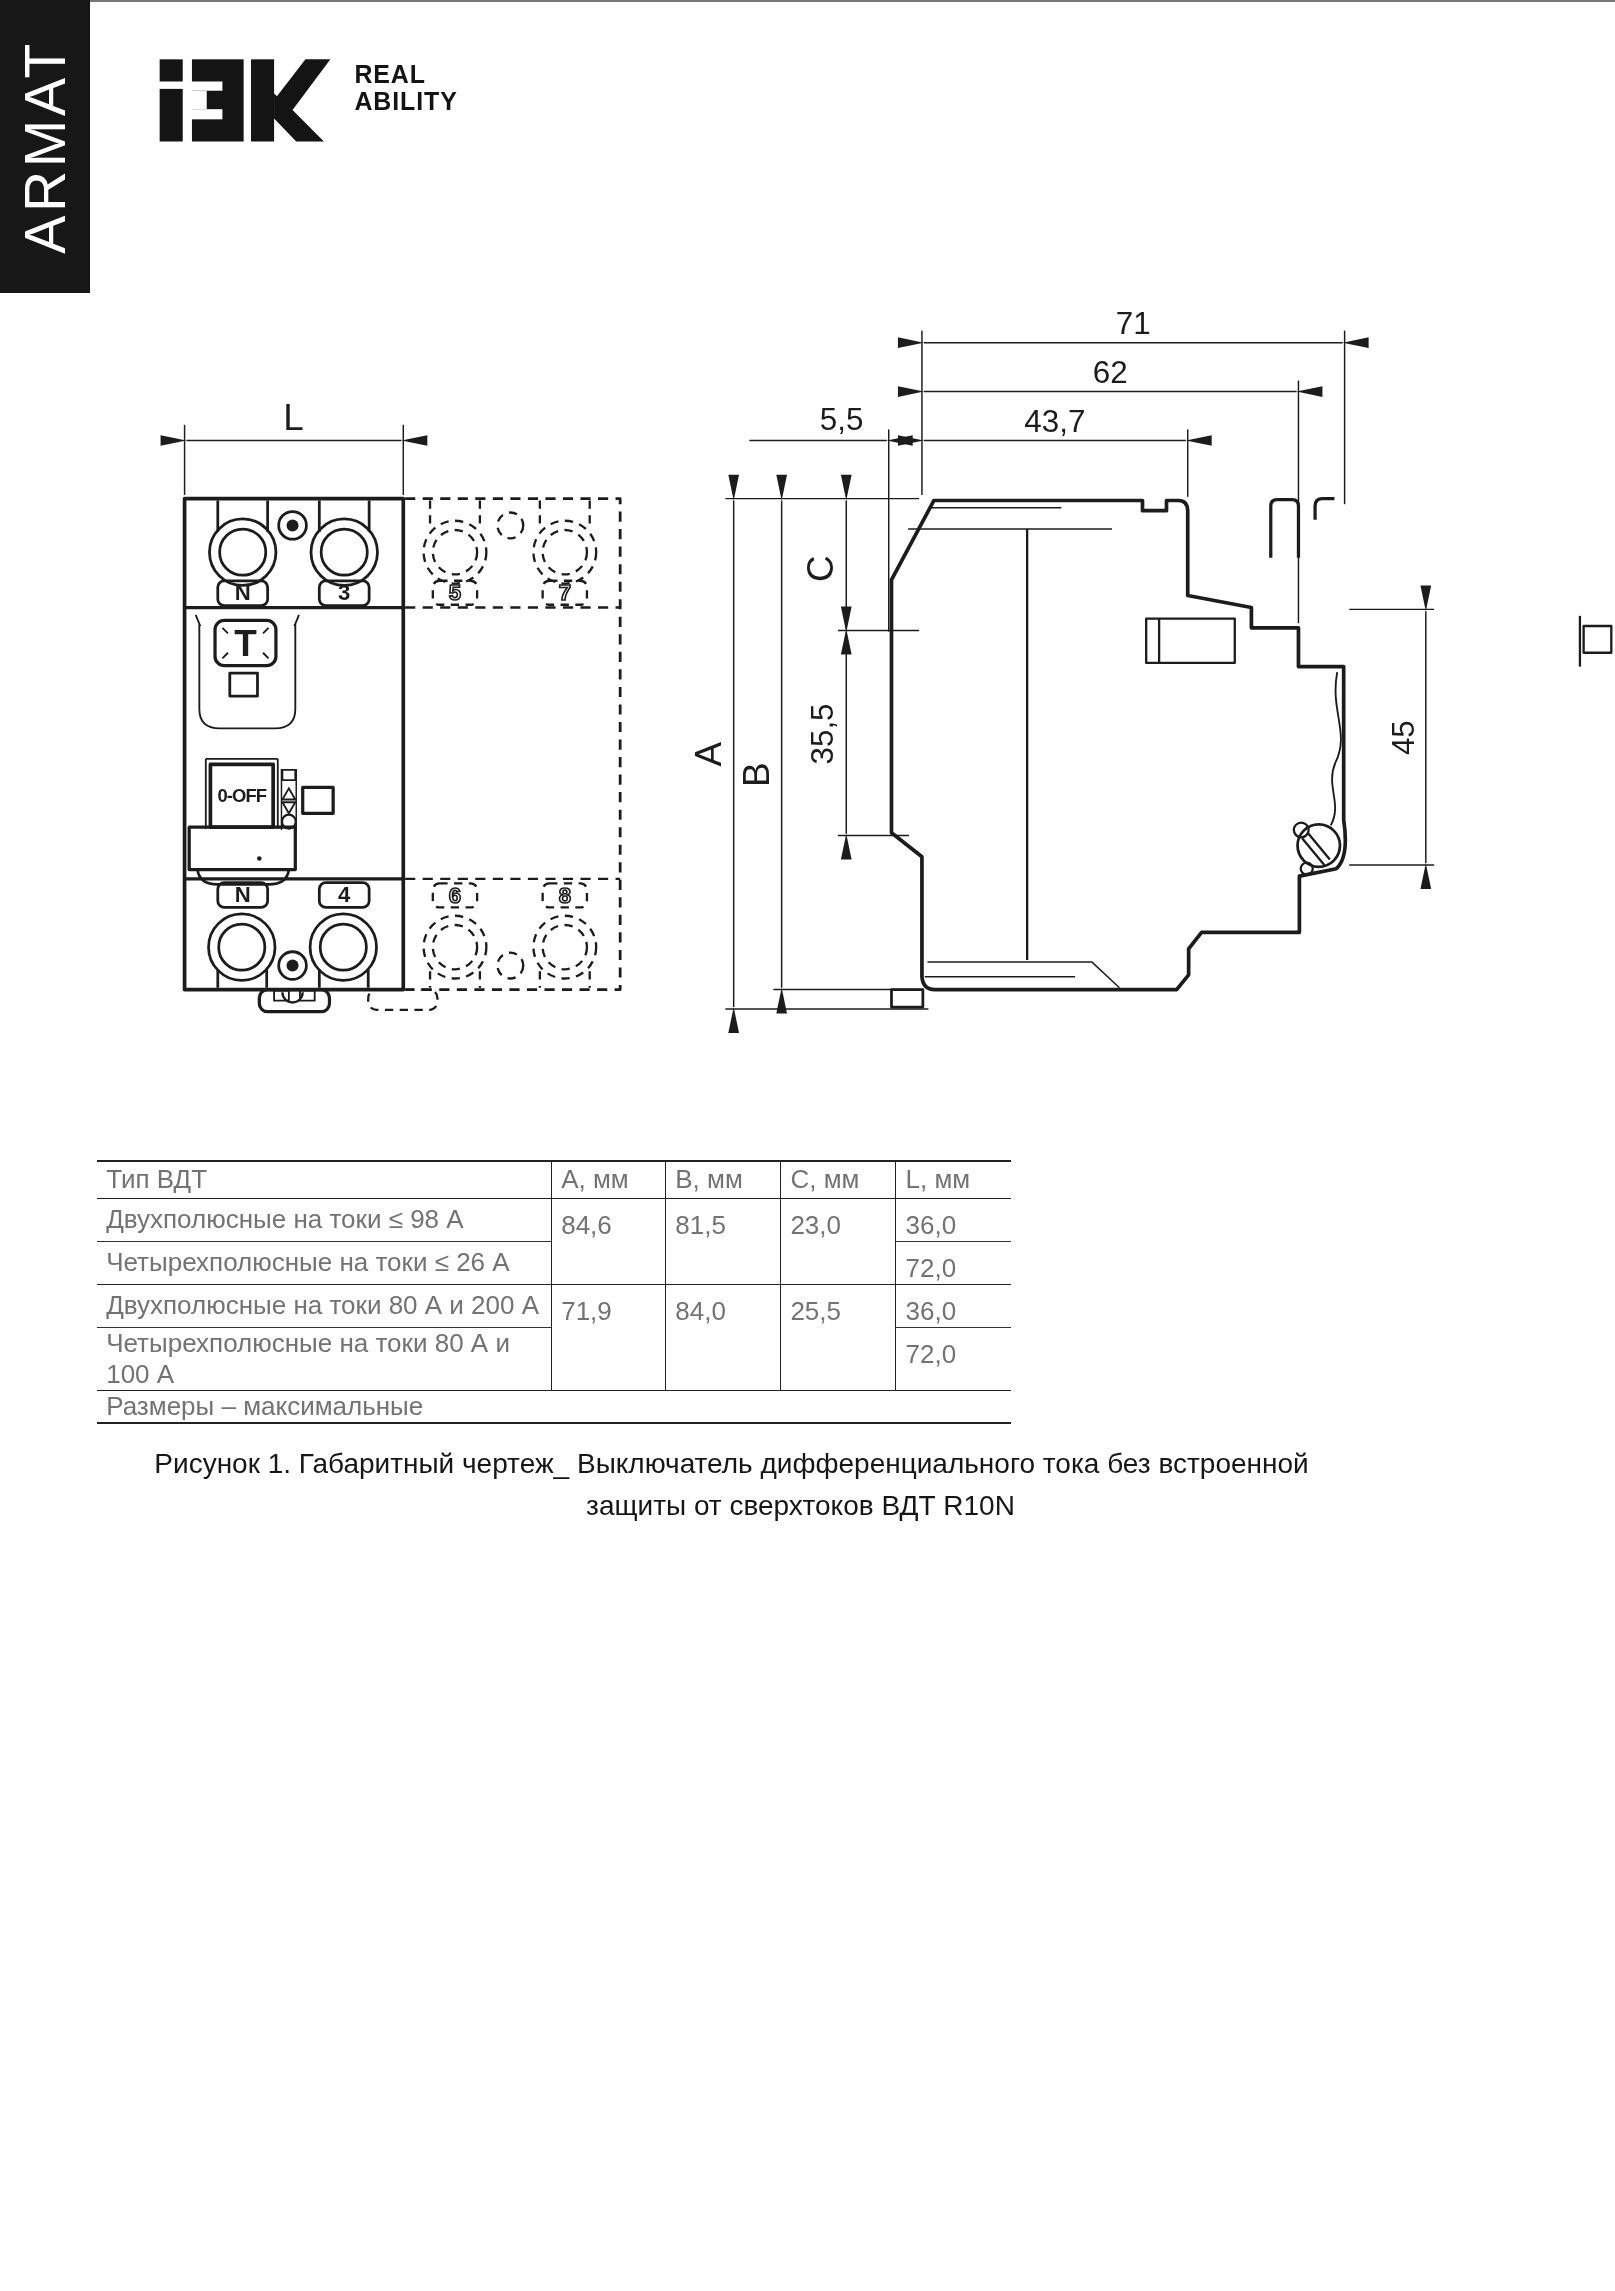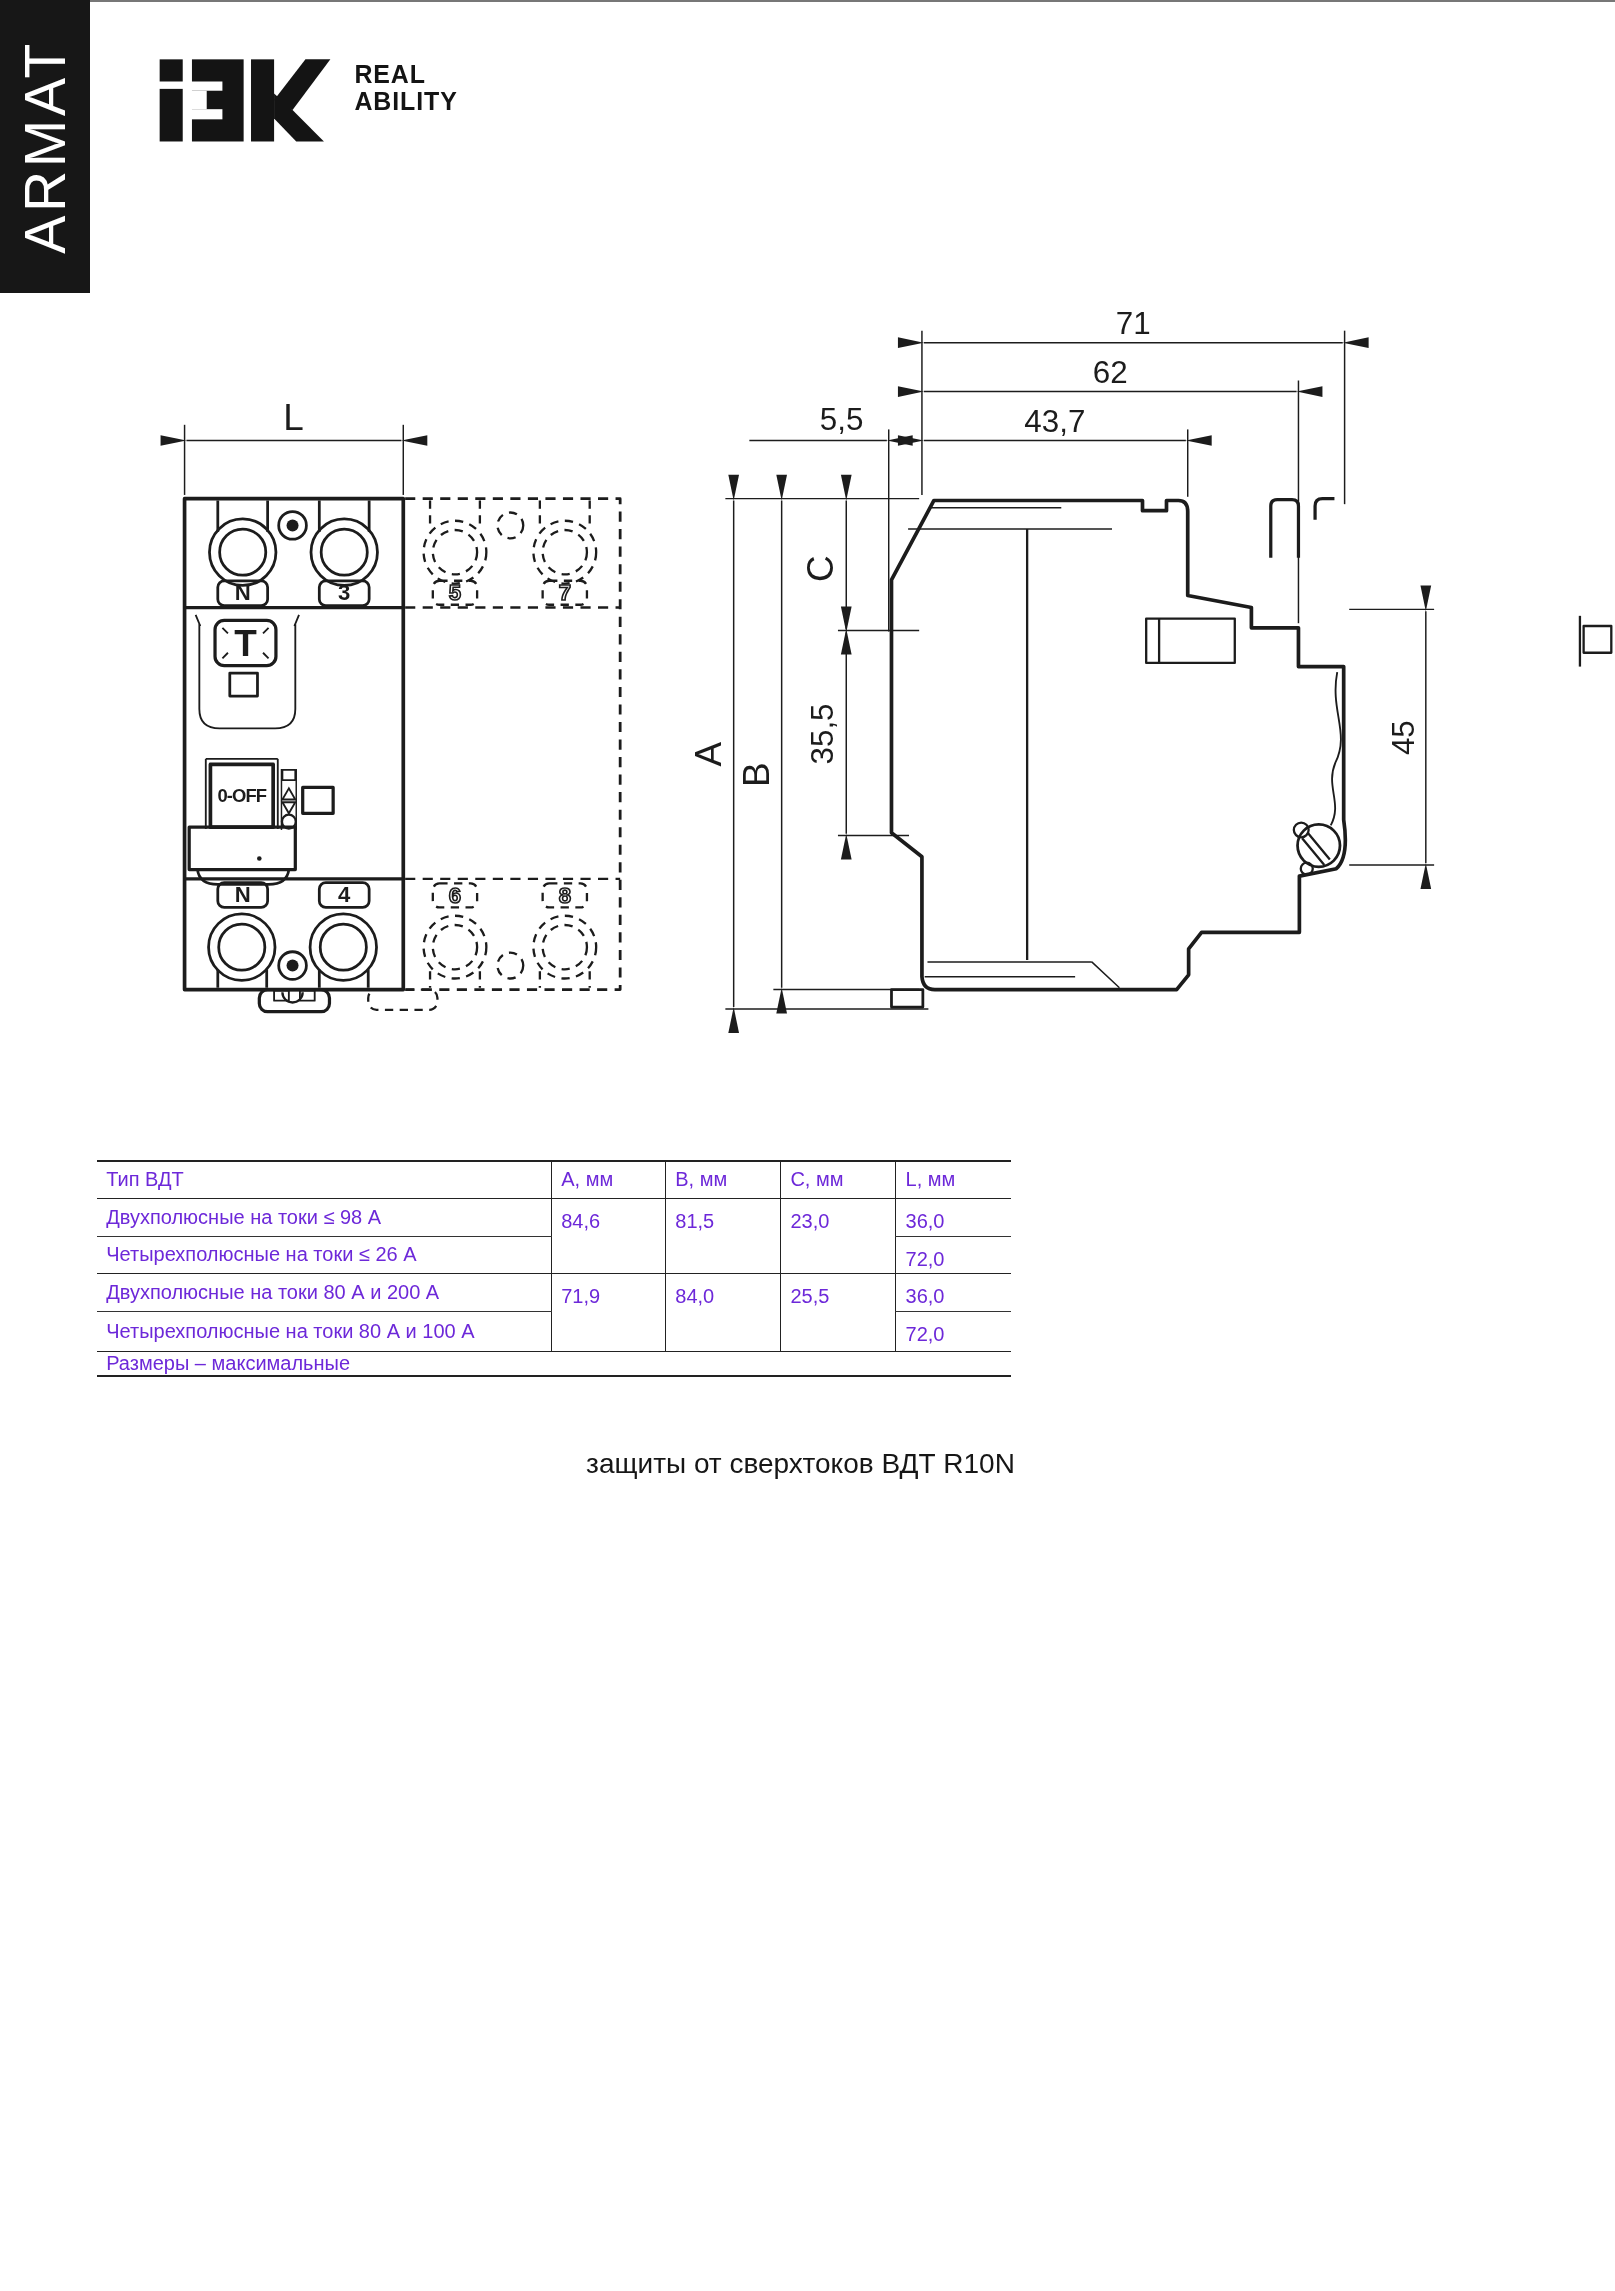--- a/index.html
+++ b/index.html
@@ -19,21 +19,21 @@
   .dash{stroke-dasharray:11 8;} .dashc{stroke-dasharray:9 7;}
   .dimtxt{font-size:34px;fill:#1c1c1c;}
   .dimtxtL{font-size:40px;fill:#1c1c1c;}
   .termtxt{font-size:24px;font-weight:bold;fill:#1c1c1c;}
   .termtxt-hollow{font-size:24px;font-weight:bold;fill:#ffffff;stroke:#1c1c1c;stroke-width:1.8;}
   .ttxt{font-size:40px;font-weight:bold;fill:#1c1c1c;}
   .offtxt{font-size:20px;font-weight:bold;fill:#1c1c1c;letter-spacing:-1px;}
   .logotxt{font-size:27px;font-weight:bold;fill:#141414;letter-spacing:1px;}
   
   .dimtable{position:absolute;left:97px;top:1160px;width:914px;border-collapse:collapse;
-            font-size:20px;color:#6d28d9;}
+            font-size:26px;color:#737373;}
   .dimtable td{padding:0 0 0 9.2px;vertical-align:middle;}
   .dimtable td.num{vertical-align:top;padding-top:11px;}
   .bt2{border-top:2.3px solid #222;}
   .hb{border-bottom:1.8px solid #222;}
   .vl{border-left:1.8px solid #222;margin-top:17px;}
   .bb1{border-bottom:1.4px solid #333;}
   .bb2{border-bottom:1.8px solid #222;}
   .foot td{border-bottom:2.8px solid #222;}
   
   .caption{position:absolute;left:97px;top:1443px;width:1269px;text-align:center;
@@ -320,16 +320,17 @@
       <td class="bb2">Четырехполюсные на токи 80 А и 100 А</td>
       <td class="vl num bb2">72,0</td>
     </tr>
     <tr class="foot" style="height:22px">
       <td colspan="5">Размеры – максимальные</td>
     </tr>
   </tbody>
     </table>
 
   <div class="caption">
+    <div>Рисунок 1. Габаритный чертеж_ Выключатель дифференциального тока без встроенной</div>
     <div class="l2">защиты от сверхтоков ВДТ R10N</div>
   </div>
 </div>
 
 
 </body></html>

